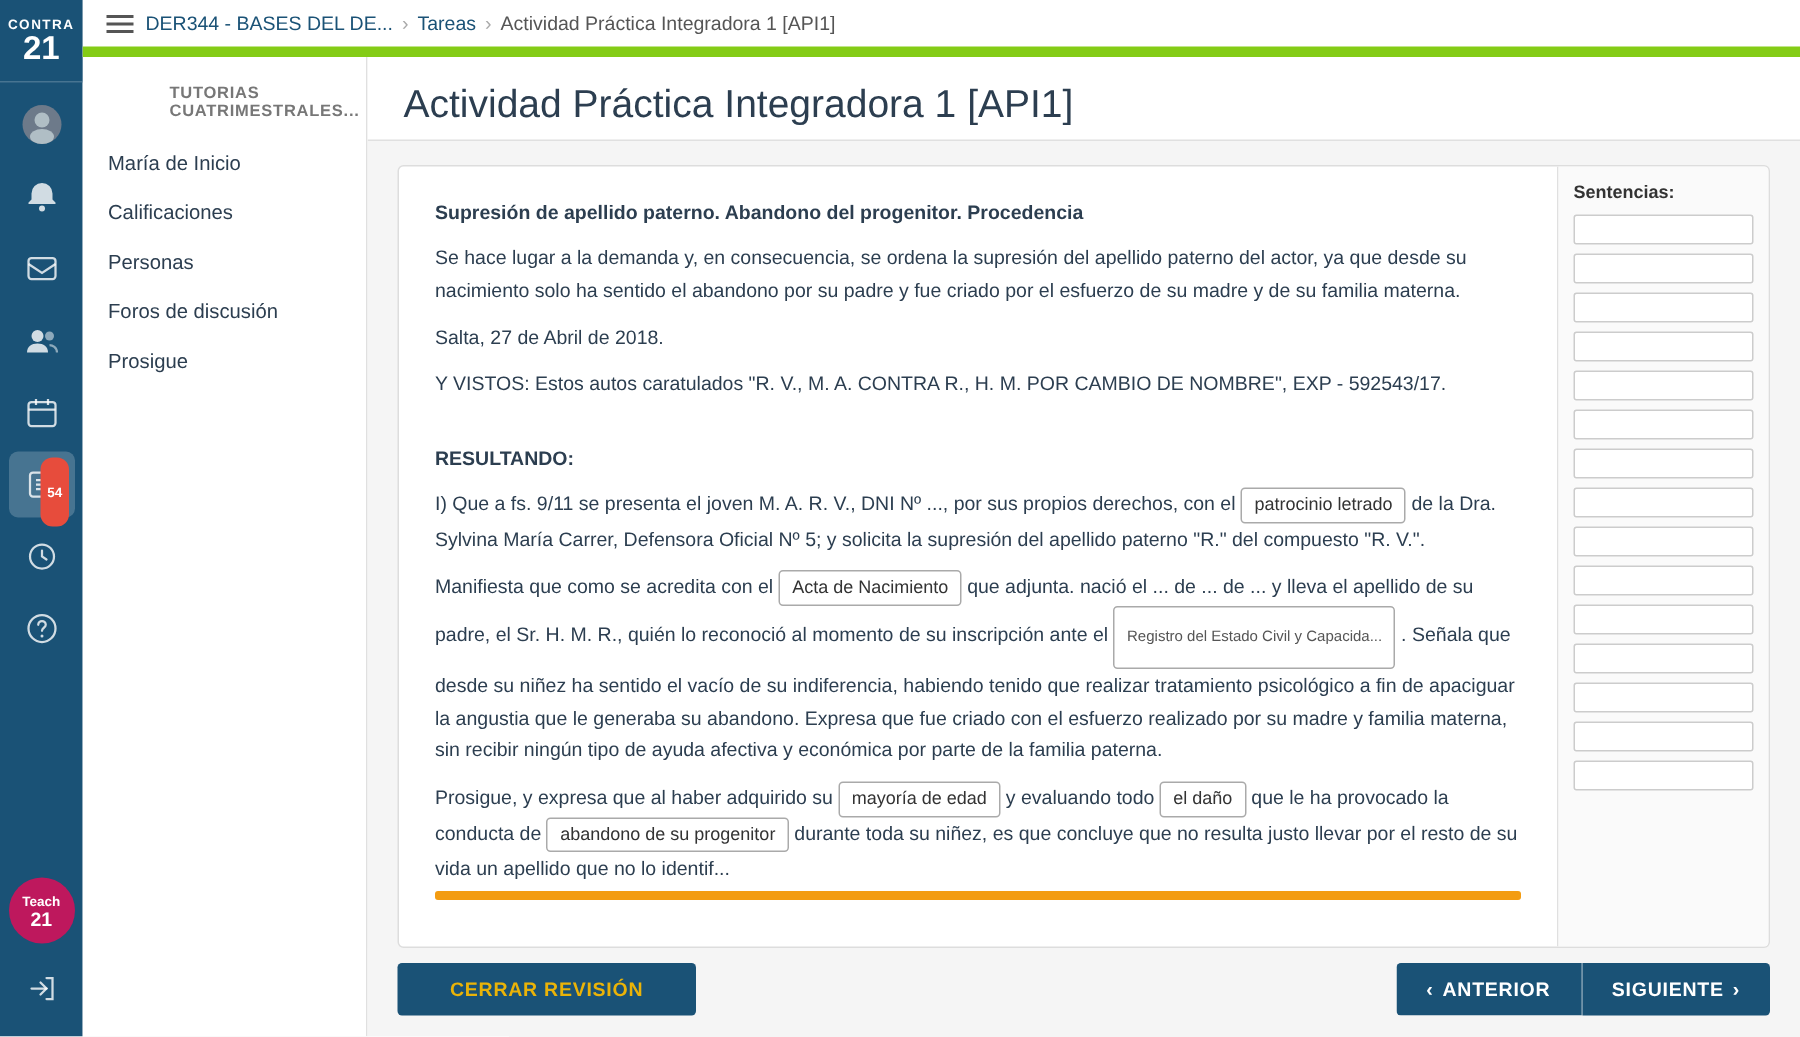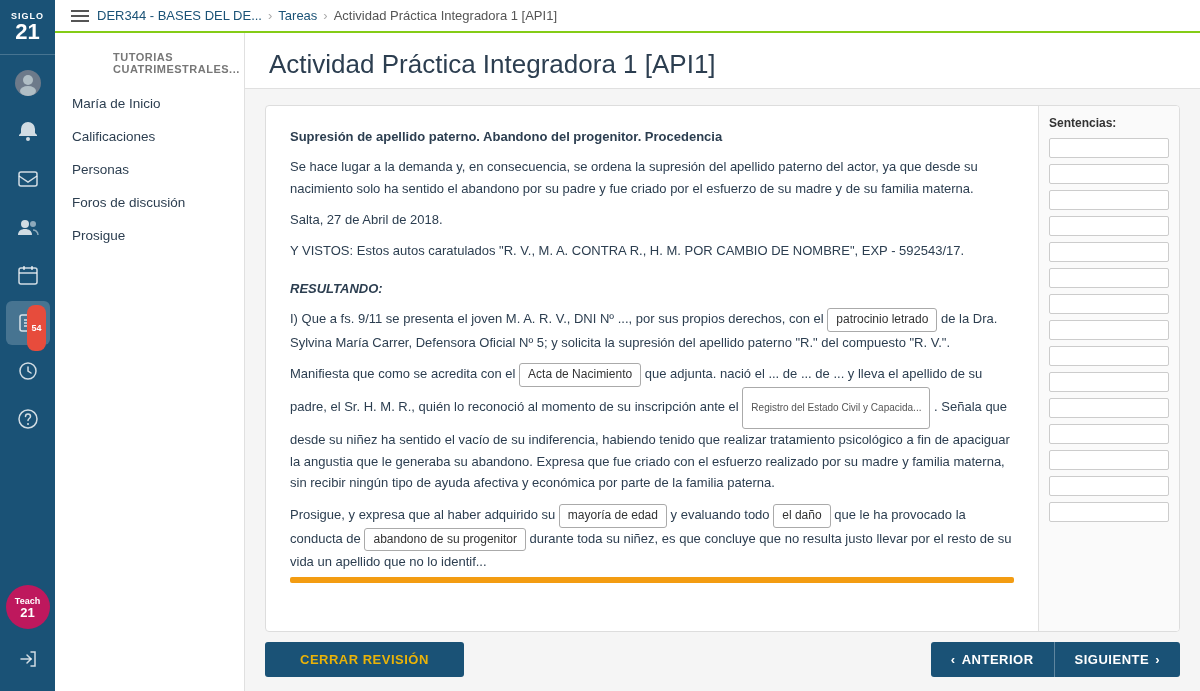--- a/index.html
+++ b/index.html
@@ -85,21 +85,21 @@
       overflow: hidden;
     }
 
     
     .header {
       background: white;
       padding: 8px 16px;
       display: flex;
       align-items: center;
       gap: 8px;
-      border-bottom: 2px solid #84cc16;
+      border-bottom: 7px solid #84cc16;
       flex-shrink: 0;
     }
     .hamburger { cursor: pointer; display: flex; flex-direction: column; gap: 3px; }
     .hamburger span { display: block; width: 18px; height: 2px; background: #555; }
     .breadcrumb { display: flex; align-items: center; gap: 6px; font-size: 13px; color: #555; }
     .breadcrumb .sep { color: #aaa; }
     .breadcrumb .link { color: #1a5276; cursor: pointer; }
 
     
     .content-area {
@@ -197,23 +197,22 @@
       font-size: 13px;
       margin-bottom: 8px;
     }
     .doc-paragraph {
       margin-bottom: 10px;
       font-size: 13px;
       line-height: 1.65;
     }
     .doc-section-title {
       font-weight: bold;
-      margin-top: 16px;
+      margin-top: 28px;
       margin-bottom: 8px;
-      font-style: italic;
     }
 
     .inline-tag {
       display: inline-block;
       background: white;
       border: 1px solid #aaa;
       border-radius: 3px;
       padding: 1px 8px;
       font-size: 12px;
       color: #333;
@@ -297,21 +296,21 @@
       gap: 6px;
     }
     .btn-nav:first-child { border-radius: 3px 0 0 3px; border-right: 1px solid rgba(255,255,255,0.3); }
     .btn-nav:last-child { border-radius: 0 3px 3px 0; }
   </style>
 </head>
 <body>
 
 <div class="sidebar">
   <div class="sidebar-logo">
-    <span class="logo-text-siglo">SIGLO</span>
+    <span class="logo-text-siglo">CONTRA</span>
     <span class="logo-number">21</span>
   </div>
 
   <div class="sidebar-icon" title="Profile">
     <svg width="28" height="28" viewBox="0 0 28 28" fill="none">
       <circle cx="14" cy="14" r="13" fill="#6d7a8a"></circle>
       <circle cx="14" cy="11" r="5" fill="#b0bec5"></circle>
       <ellipse cx="14" cy="22" rx="8" ry="5" fill="#b0bec5"></ellipse>
     </svg>
   </div>

